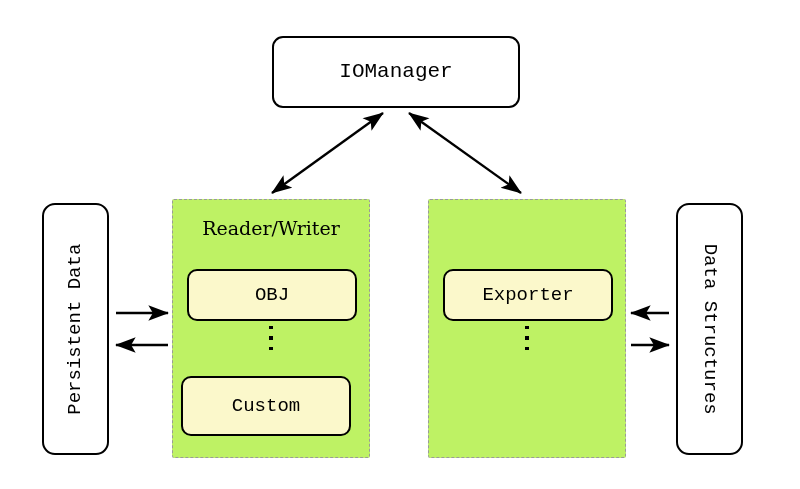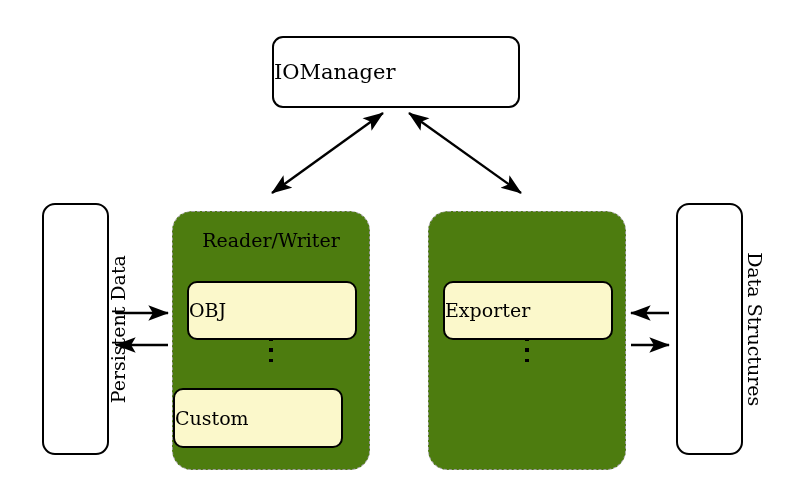--- a/index.html
+++ b/index.html
@@ -19,23 +19,24 @@
 
   
   .node {
     position: absolute;
     box-sizing: border-box;
     border: 2.6px solid #000000;
     border-radius: 11px;
     background: #ffffff;
     display: flex;
     align-items: center;
-    justify-content: flex-start;
+    justify-content: center;
     text-align: center;
     line-height: 1.18;
+    font-family: Liberation Mono, monospace;
   }
 
   
   #io-manager {
     left: 272px;
     top: 36px;
     width: 248px;
     height: 72px;
     font-size: 21px;
   }
@@ -63,23 +64,22 @@
     display: block;
   }
   .vlabel.up   { transform: rotate(-90deg); }
   .vlabel.down { transform: rotate(90deg); }
 
   
   .group {
     position: absolute;
     box-sizing: border-box;
     border: 1.7px dashed #9a9a9a;
-    border-radius: 20px;
-    background: #4d7c0f;
-    margin-top: 12px;
+    border-radius: 2px;
+    background: #bef264;
   }
   #group-readerwriter {
     left: 172px;
     top: 199px;
     width: 198px;
     height: 259px;
   }
   #group-importerexporter {
     left: 428px;
     top: 199px;
@@ -98,29 +98,29 @@
 
   
   .inner {
     background: #fbf8cb;
     border-width: 2.6px;
     border-radius: 10px;
     font-size: 19px;
   }
   .inner.row1 {
     top: 69px;
-    height: 59px;
+    height: 52px;
     left: 14px;
     right: 14px;
     width: 170px;
   }
   .inner.row2 {
     top: 176px;
     height: 60px;
-    left: 0;
+    left: 8px;
     width: 170px;
   }
   #group-readerwriter .inner,
   #group-importerexporter .inner {
     position: absolute;
   }
 
   
   .vdots {
     position: absolute;

